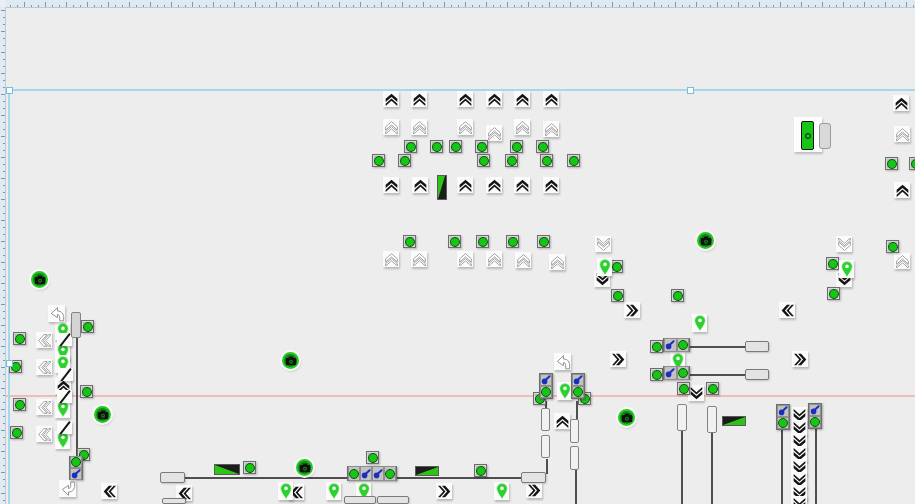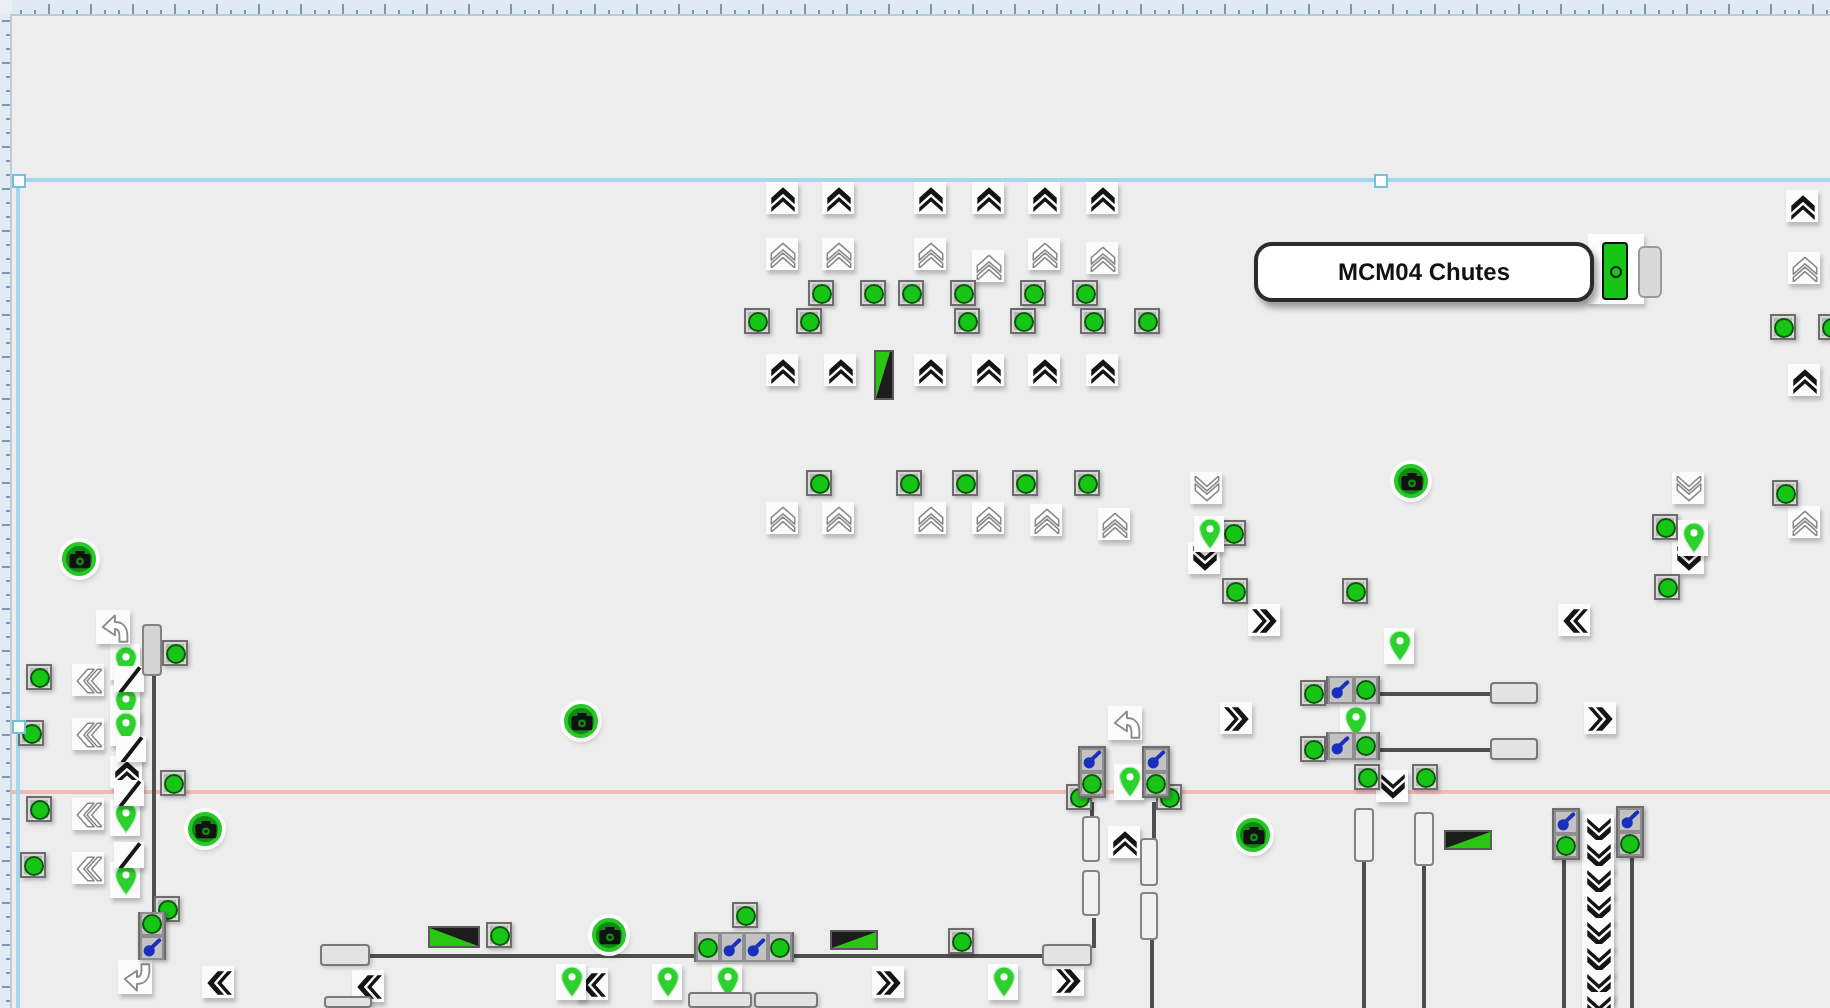--- a/index.html
+++ b/index.html
@@ -807,23 +807,20 @@
           <polygon points="1,1 8,1 1,24" fill="#2bc514"></polygon>
         </svg></div>
       <div class="el " style="left: 794px; top: 117px; width: 36px; height: 35px; z-index: 3;">
         <div style="position:absolute;left:0;top:0;width:28px;height:35px;background:#fdfdfd;box-shadow:1px 2px 2px rgba(0,0,0,.2);"></div>
         <div style="position:absolute;left:7px;top:4px;width:11px;height:27px;background:#17c517;border:1.6px solid #111;border-radius:2px;display:flex;align-items:center;justify-content:center;">
           <span style="width:4px;height:4px;border-radius:50%;border:1.3px solid #111;"></span>
         </div>
         <div style="position:absolute;left:25px;top:6px;width:10px;height:24px;background:#d9d9d9;border:1px solid #9a9a9a;border-radius:3px;"></div>
       </div>
     </div>
-  <div id="chute-label">
-    <span>MCM04 Chutes</span>
-  </div>
   <div id="ruler-top">
       <div class="tickh" style="left: 3px; height: 5px;"></div>
       <div class="tickh" style="left: 10px; height: 2.5px;"></div>
       <div class="tickh" style="left: 17px; height: 2.5px;"></div>
       <div class="tickh" style="left: 24px; height: 5px;"></div>
       <div class="tickh" style="left: 31px; height: 2.5px;"></div>
       <div class="tickh" style="left: 38px; height: 2.5px;"></div>
       <div class="tickh" style="left: 45px; height: 5px;"></div>
       <div class="tickh" style="left: 52px; height: 2.5px;"></div>
       <div class="tickh" style="left: 59px; height: 2.5px;"></div>

